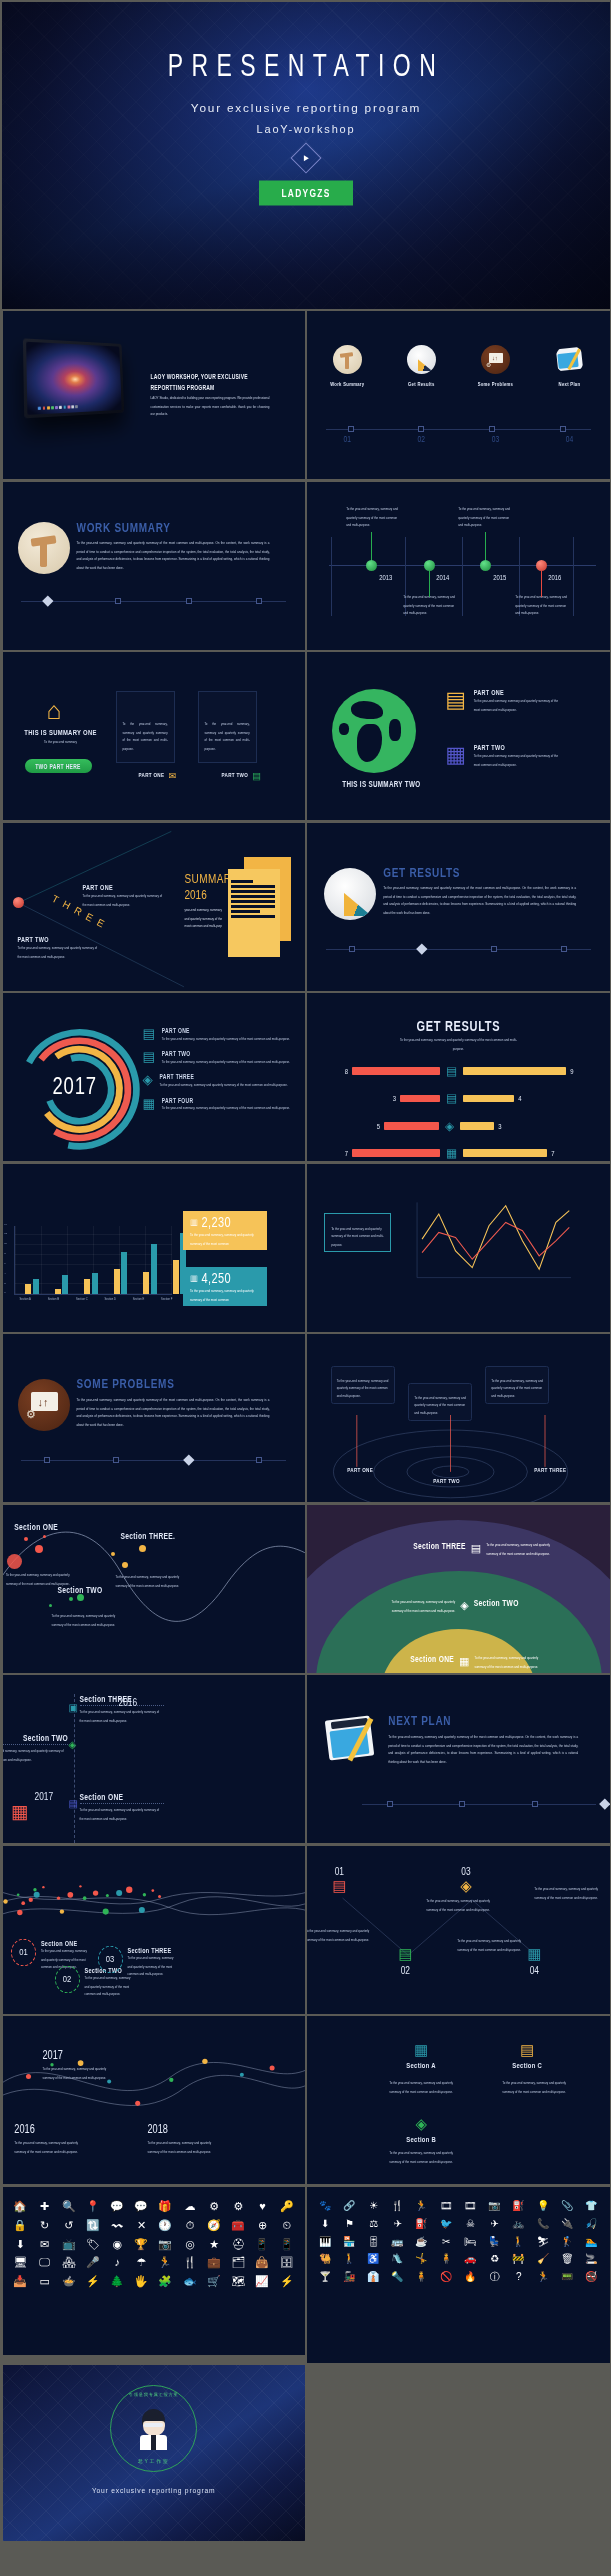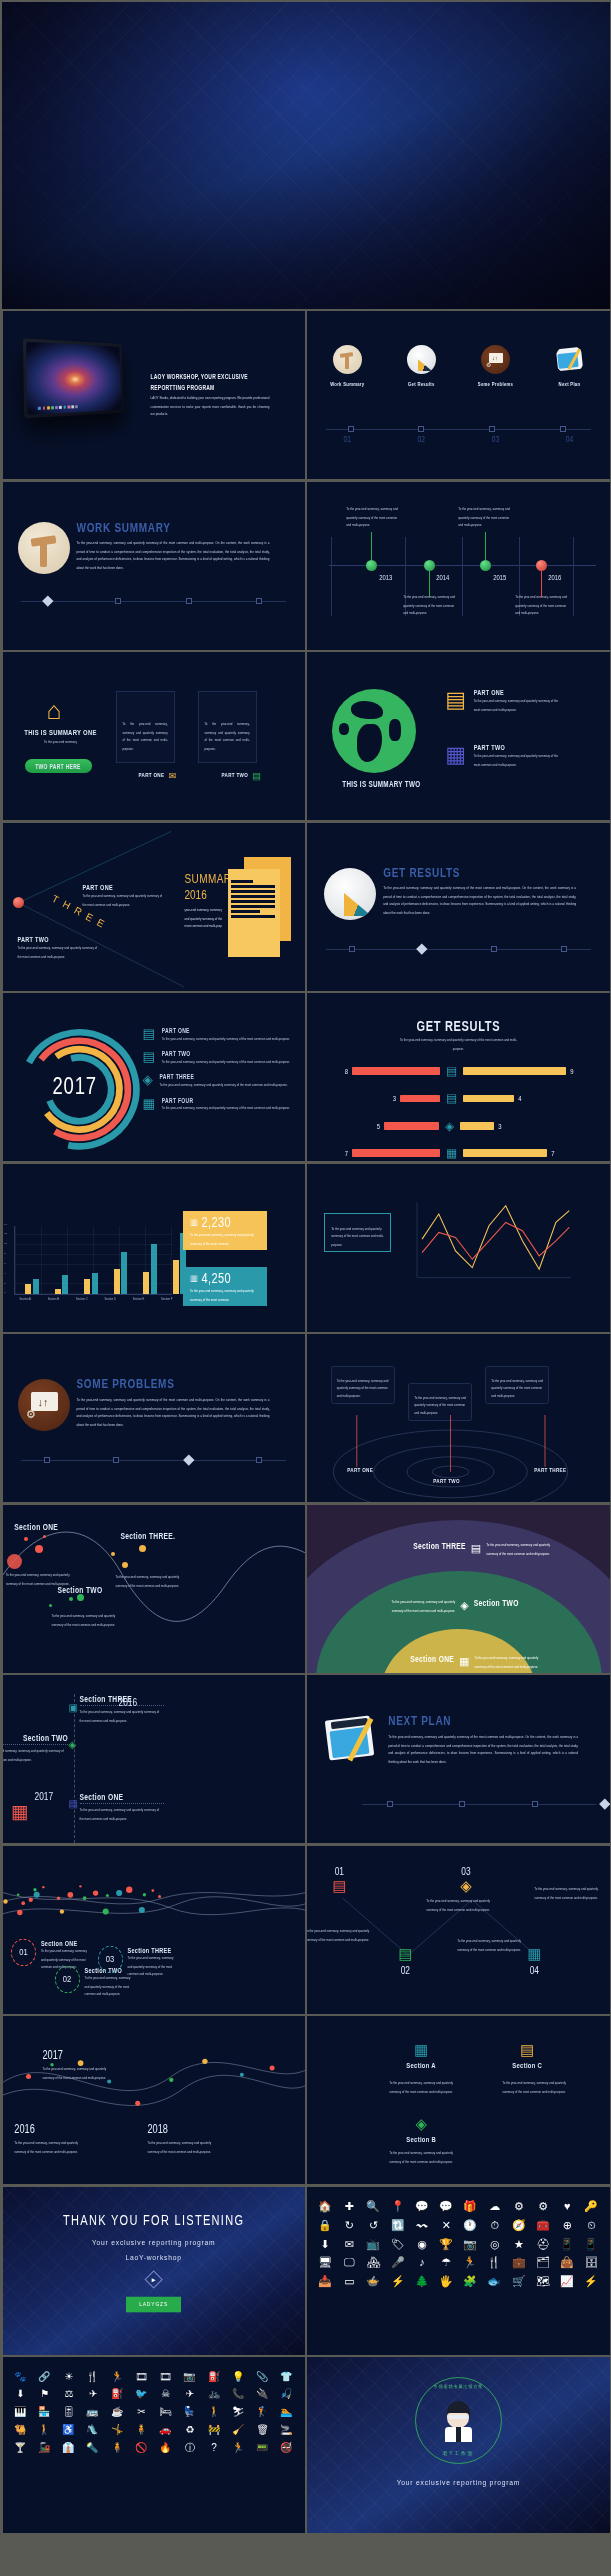--- a/index.html
+++ b/index.html
@@ -113,20 +113,29 @@
   .badge-card { padding: 5.9px 7.6px; }
 </style>
 </head>
 <body>
 
 <div class="page">
 
   <div class="cover">
     <div class="diamonds"></div>
     <div class="vignette"></div>
+    <div class="cover-inner">
+      <div class="cover-title">PRESENTATION</div>
+      <div class="cover-sub1">Your  exclusive  reporting  program</div>
+      <div class="cover-sub2">LaoY-workshop</div>
+      <div class="play-diamond">
+          <span></span>
+        </div>
+      <div class="cover-btn">LADYGZS</div>
+    </div>
   </div>
 
   <div class="grid">
 
     <div class="slide">
       <div class="laptop">
         <div class="screen"></div>
         <div class="dock">
           <i style="background:#4a8ede"></i>
             <i style="background:#e05a4b"></i>
@@ -757,32 +766,20 @@
       </div>
       <div class="tiny" style="position:absolute; left:82px; top:134px; width:71px;">To the year-end summary, summary and quarterly summary of the most common and multi-purpose.</div>
 
       <div style="position:absolute; left:205px; top:25px; text-align:center;">
         <div style="color:#f2b545; font-size:15px;">▤</div>
         <div class="lbl" style="font-size:5.9px; margin-top:3.4px;">Section C</div>
       </div>
       <div class="tiny" style="position:absolute; left:195px; top:64px; width:71px;">To the year-end summary, summary and quarterly summary of the most common and multi-purpose.</div>
     </div>
 
-    <div class="slide" style="background:linear-gradient(150deg,#0a1030 0%,#15255e 40%,#1b3276 55%,#0e1640 80%,#070b20 100%);">
-      <div class="footer-pattern"></div>
-      <div style="position:relative; z-index:2; text-align:center; padding-top:27px;">
-        <div style="color:#fff; font-size:11px; letter-spacing:1.3px; transform:scaleY(1.3);">THANK YOU FOR LISTENING</div>
-        <div style="color:#dbe3f5; font-size:6.7px; letter-spacing:0.8px; margin-top:13.4px;">Your  exclusive  reporting  program</div>
-        <div style="color:#dbe3f5; font-size:6.7px; letter-spacing:0.8px; margin-top:8.4px;">LaoY-workshop</div>
-        <div class="play-diamond" style="width:13.4px;height:13.4px;margin:11.8px auto 8.4px auto;">
-          <span style="border-left-width:4.2px;border-top-width:2.5px;border-bottom-width:2.5px"></span>
-        </div>
-        <div style="display:inline-block; background:#28ac4b; color:#fff; font-size:5px; letter-spacing:0.8px; padding:3.4px 13.4px; transform:scaleY(1.2);">LADYGZS</div>
-      </div>
-    </div>
 
     <div class="slide">
       <div class="icon-grid" id="icon-grid-1" style="margin-top:11.8px;">
           <span>🏠</span>
           <span>✚</span>
           <span>🔍</span>
           <span>📍</span>
           <span>💬</span>
           <span>💬</span>
           <span>🎁</span>

